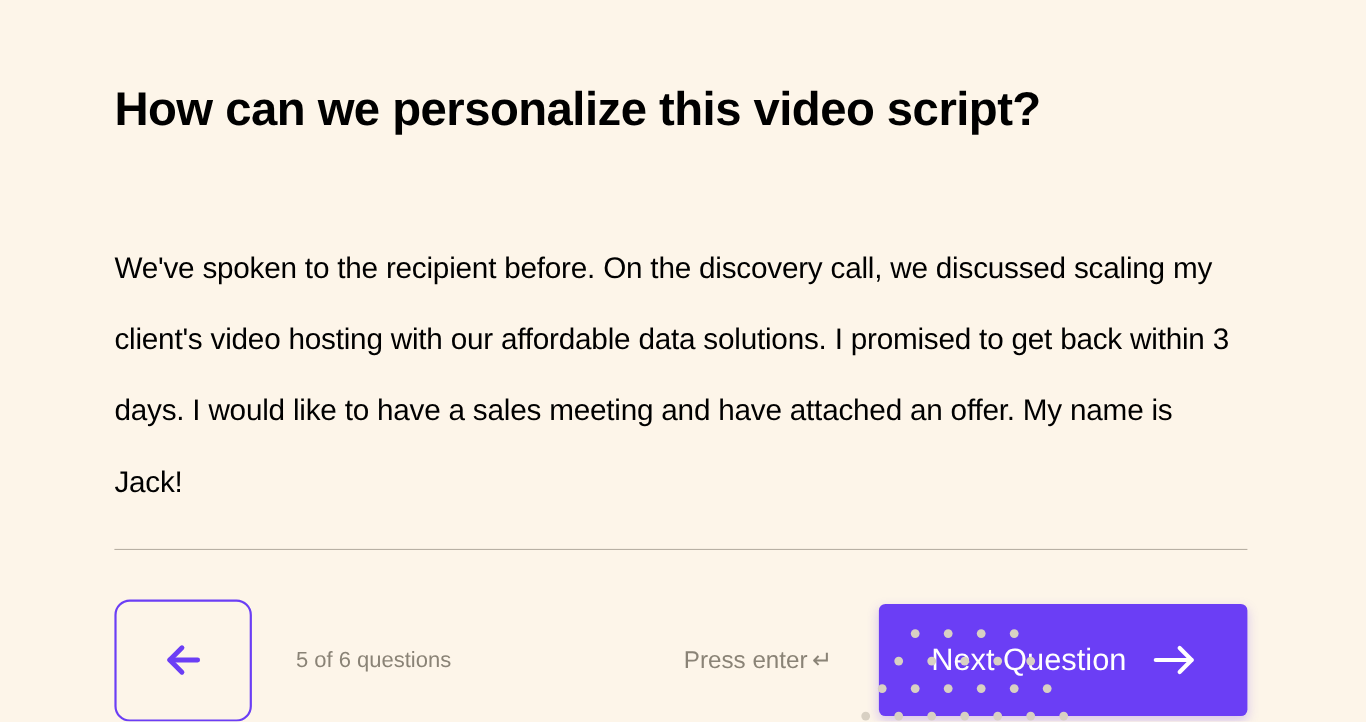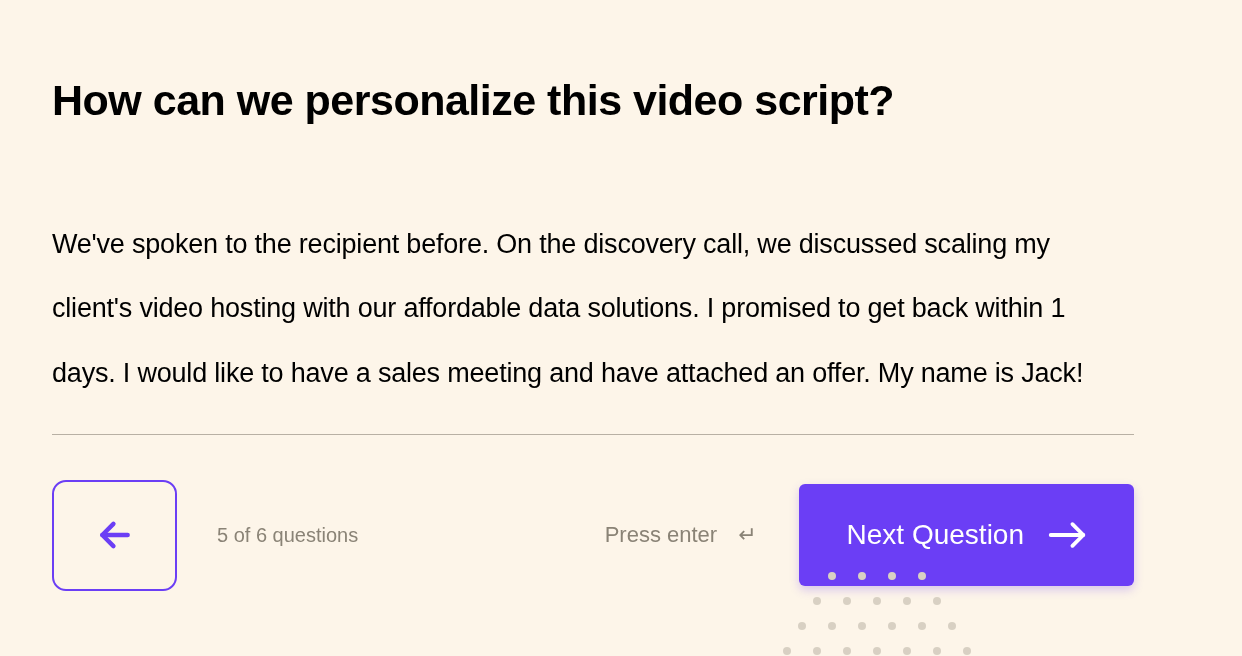--- a/index.html
+++ b/index.html
@@ -9,21 +9,22 @@
     }
     body {
       background-color: #fdf5e9;
       font-family: -apple-system, BlinkMacSystemFont, 'Segoe UI', Helvetica, Arial, sans-serif;
       width: 1242px;
       height: 656px;
       position: relative;
       overflow: hidden;
     }
     .container {
-      padding: 75px 108px 0 52px;
+      padding: 75px 108px 0 92px;
+      margin-left: 12px;
     }
     .question-title {
       font-size: 43px;
       font-weight: 700;
       color: #000;
       letter-spacing: -0.5px;
       line-height: 1.2;
       margin-bottom: 85px;
     }
     .answer-area {
@@ -68,21 +69,21 @@
     }
     .spacer {
       flex: 1;
     }
     .enter-hint {
       font-size: 22px;
       color: #8a8376;
       font-weight: 400;
       display: flex;
       align-items: center;
-      gap: 21px;
+      gap: 4px;
       margin-right: 2px;
     }
     .enter-symbol {
       font-size: 22px;
       color: #8a8376;
     }
     .next-button {
       background-color: #6b3ef5;
       color: #fff;
       border: none;
@@ -117,21 +118,21 @@
       fill: #d8d0c3;
     }
   </style>
 </head>
 <body>
 
 <div class="container">
   <h1 class="question-title">How can we personalize this video script?</h1>
 
   <div class="answer-area">
-    <div class="answer-text">We've spoken to the recipient before. On the discovery call, we discussed scaling my client's video hosting with our affordable data solutions. I promised to get back within 1 days. I would like to have a sales meeting and have attached an offer. My name is Jack!</div>
+    <div class="answer-text">We've spoken to the recipient before. On the discovery call, we discussed scaling my client's video hosting with our affordable data solutions. I promised to get back within 3 days. I would like to have a sales meeting and have attached an offer. My name is Jack!</div>
   </div>
 
   <div class="footer-row">
     <button class="back-button">
       <svg viewBox="0 0 24 24">
         <line x1="20" y1="12" x2="4" y2="12" stroke-linecap="round"></line>
         <polyline points="11 5 4 12 11 19" stroke-linecap="round" stroke-linejoin="round"></polyline>
       </svg>
     </button>
 

